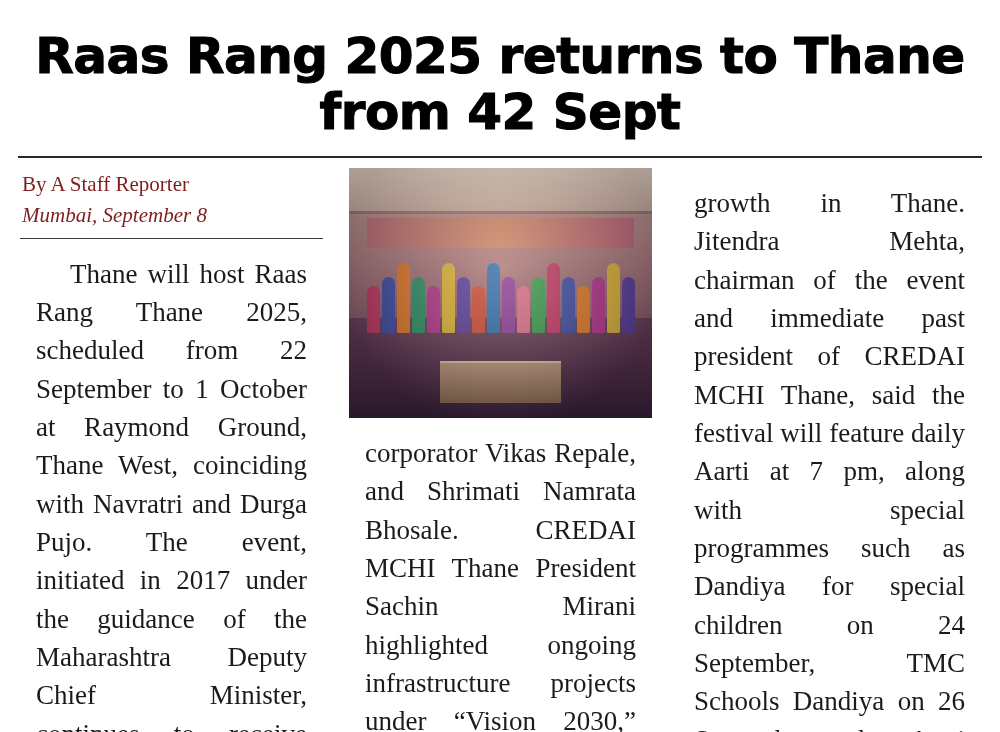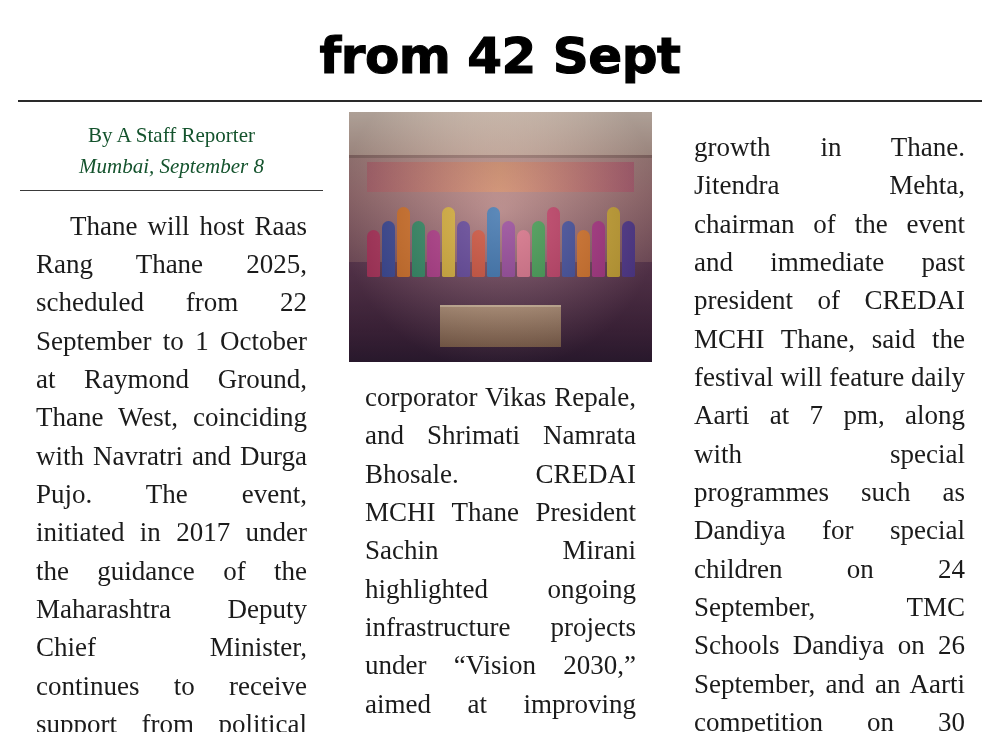--- a/index.html
+++ b/index.html
@@ -45,23 +45,22 @@
     gap: 26px;
     padding: 0 6px;
   }
   .col {
     width: 303px;
     flex: 0 0 303px;
   }
   .byline {
     font-size: 21px;
     line-height: 1.35;
-    color: #14532d;
-    margin: 9px;
-    text-align: center;
+    color: #7f1d1d;
+    margin: 2px;
   }
   .byline .dateline {
     display: block;
     margin-top: 3px;
     font-style: italic;
   }
   .byline-rule {
     border: none;
     border-top: 1.5px solid #3a3a3a;
     margin: 8px 0 10px 0;
@@ -146,20 +145,21 @@
     inset: 0;
     background: radial-gradient(ellipse at 50% 40%, rgba(255,230,200,.22), rgba(0,0,0,.25) 75%);
   }
 </style>
 </head>
 <body>
 
 <div class="page">
 
   <h1 class="headline">
+    <span class="line">Raas Rang 2025 returns to Thane</span>
     <span class="line">from 42 Sept</span>
   </h1>
 
   <hr class="rule">
 
   <div class="columns">
 
     <div class="col">
       <div class="byline">
         <span>By A Staff Reporter</span>

